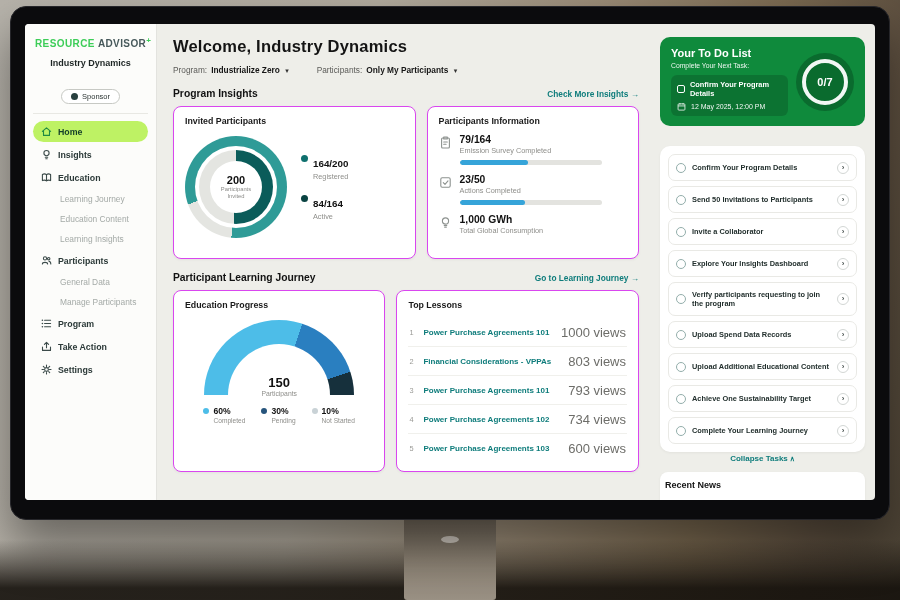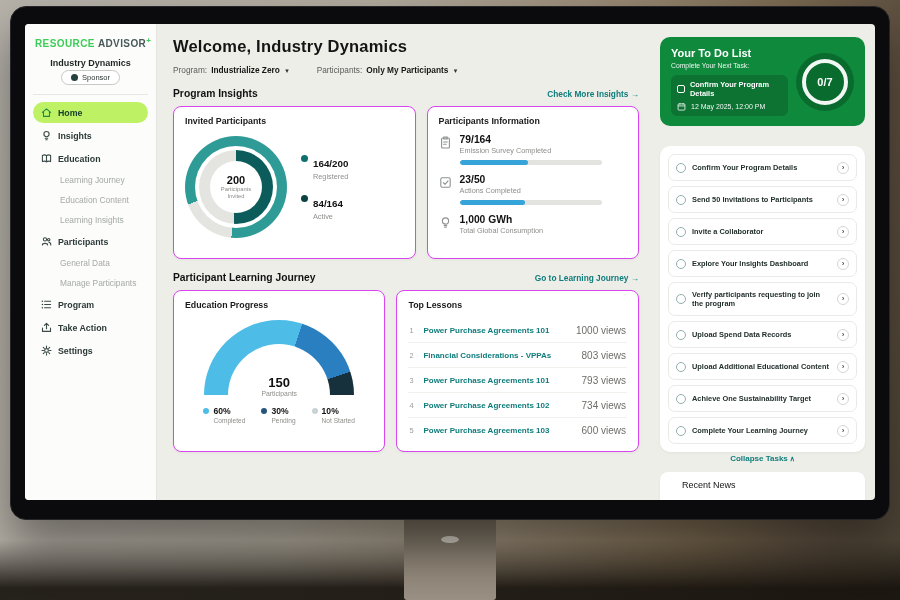--- a/index.html
+++ b/index.html
@@ -16,21 +16,21 @@
   .monitor{position:absolute;left:10px;top:6px;width:880px;height:514px;background:#0b0b0d;border:1px solid #26262a;
     border-radius:16px;padding:17px 14px 19px;box-shadow:0 26px 48px rgba(0,0,0,.42);z-index:1}
   .screen{position:relative;width:100%;height:100%;background:#eeeee9;border-radius:4px;overflow:hidden;display:flex}
 
   
   .sidebar{width:132px;flex:none;background:#fcfcfa;border-right:1px solid #e3e3df;padding:10px 8px 6px;display:flex;flex-direction:column}
   .logo{font-size:10px;font-weight:bold;letter-spacing:.4px;padding:2px 2px 9px;white-space:nowrap}
   .logo .lg{color:#3dcd58}
   .logo .ld{color:#47595b;margin-left:3px}
   .logo .lplus{color:#3dcd58;font-size:8px;vertical-align:super}
-  .org{font-size:9px;font-weight:bold;color:#1d2524;text-align:center;margin-bottom:2px}
+  .org{font-size:9px;font-weight:bold;color:#1d2524;text-align:center;margin-bottom:21px}
   .sponsor{display:flex;align-items:center;gap:4px;border:1px solid #c7c9c4;border-radius:10px;padding:2px 9px;font-size:7.5px;
     color:#2c3534;align-self:center;margin-bottom:9px;background:#fff;cursor:pointer}
   .sponsor-ic{width:7px;height:7px;border-radius:50%;background:#28403f}
   .sep{border-top:1px solid #e8e8e3;margin:0 0 7px}
   .nav-item{display:flex;align-items:center;gap:6px;padding:5px 8px;border-radius:13px;font-size:8.8px;font-weight:bold;
     color:#2c3a39;cursor:pointer;margin-bottom:2px;white-space:nowrap}
   .nav-item.active{background:#bef264;color:#16402a}
   .nav-item.sub{padding:4px 4px 4px 27px;color:#a4aaa7;font-weight:normal;font-size:8.4px}
   .nav-icon{width:11px;height:11px;display:inline-flex;color:#3c4b4a;flex:none}
   .nav-item.active .nav-icon{color:#1f8a43}
@@ -91,21 +91,21 @@
   .gl-top{display:flex;align-items:center;gap:4px}
   .gl-dot{width:6px;height:6px;border-radius:50%;background:#888;flex:none}
   .gl-val{font-size:8.6px;font-weight:bold;color:#121212}
   .gl-lbl{font-size:6.6px;color:#8e8e8a;margin:1px 0 0 10px}
 
   
   .lesson{display:flex;align-items:center;gap:7px;padding:6.5px 1px;border-bottom:1px solid #f0f0ec;font-size:8px}
   .lesson:last-child{border-bottom:none}
   .lesson-rank{color:#9a9a96;width:7px;flex:none;font-size:7.4px}
   .lesson-title{color:#0e7c7b;font-weight:bold;flex:1;cursor:pointer;white-space:nowrap;overflow:hidden;text-overflow:ellipsis}
-  .lesson-views{color:#6d6d69;font-size:10px;flex:none}
+  .lesson-views{color:#6d6d69;font-size:13px;flex:none}
 
   
   .rightpanel{width:224px;flex:none;padding:13px 10px 0 9px;display:flex;flex-direction:column;gap:20px;min-height:0}
   .todo-card{background:#0f8a3c;border-radius:10px;color:#fff;padding:10px 11px;display:flex;gap:8px;flex:none}
   .todo-left{flex:1;min-width:0}
   .todo-title{font-size:11px;font-weight:bold;margin-bottom:3px}
   .todo-sub{font-size:6.8px;opacity:.92;margin-bottom:6px}
   .todo-next{background:rgba(0,0,0,.16);border-radius:6px;padding:5px 6px}
   .todo-next-row{display:flex;align-items:center;gap:5px;font-size:7.4px;font-weight:bold;margin-bottom:4px}
   .todo-next-row:last-child{margin-bottom:0;font-weight:normal;font-size:7px;opacity:.95}
@@ -117,22 +117,22 @@
 
   .tasks-card{background:#fff;border-radius:10px;border:1px solid #ececе8;padding:8px 8px 6px;flex:1;display:flex;flex-direction:column;min-height:0;box-shadow:0 1px 3px rgba(0,0,0,.05)}
   .task{display:flex;align-items:center;gap:6px;border:1px solid #e9e9e5;border-radius:7px;padding:6.5px 7px;margin-bottom:5px;
     font-size:7.4px;color:#23302e;font-weight:bold;cursor:pointer;background:#fff}
   .task-check{width:10px;height:10px;border-radius:50%;border:1.2px solid #93aeab;flex:none}
   .task-label{flex:1;line-height:1.3}
   .task-go{width:12px;height:12px;border-radius:50%;border:1px solid #d3d7d5;display:flex;align-items:center;justify-content:center;color:#4c5553;font-size:8px;flex:none;padding-bottom:1px}
   .task-go::after{content:"›"}
   .collapse{margin-top:auto;font-size:8px;font-weight:bold;color:#0e7c7b;text-align:center;padding:5px 0 3px;cursor:pointer}
   .collapse::after{content:" ∧";font-size:7px}
-  .news-card{background:#fff;border-radius:8px 8px 0 0;border:1px solid #ececе8;border-bottom:none;padding:8px 22px 10px;
-    font-size:9px;font-weight:normal;color:#141414;flex:none;box-shadow:0 1px 3px rgba(0,0,0,.05)}
+  .news-card{background:#fff;border-radius:8px 8px 0 0;border:1px solid #ececе8;border-bottom:none;padding:8px 5px 10px;
+    font-size:9px;font-weight:bold;color:#141414;flex:none;box-shadow:0 1px 3px rgba(0,0,0,.05)}
 </style>
 </head>
 <body>
 
 <div class="stand">
     <div class="stand-logo"></div>
   </div>
 
 <div class="monitor">
 <div class="screen">

